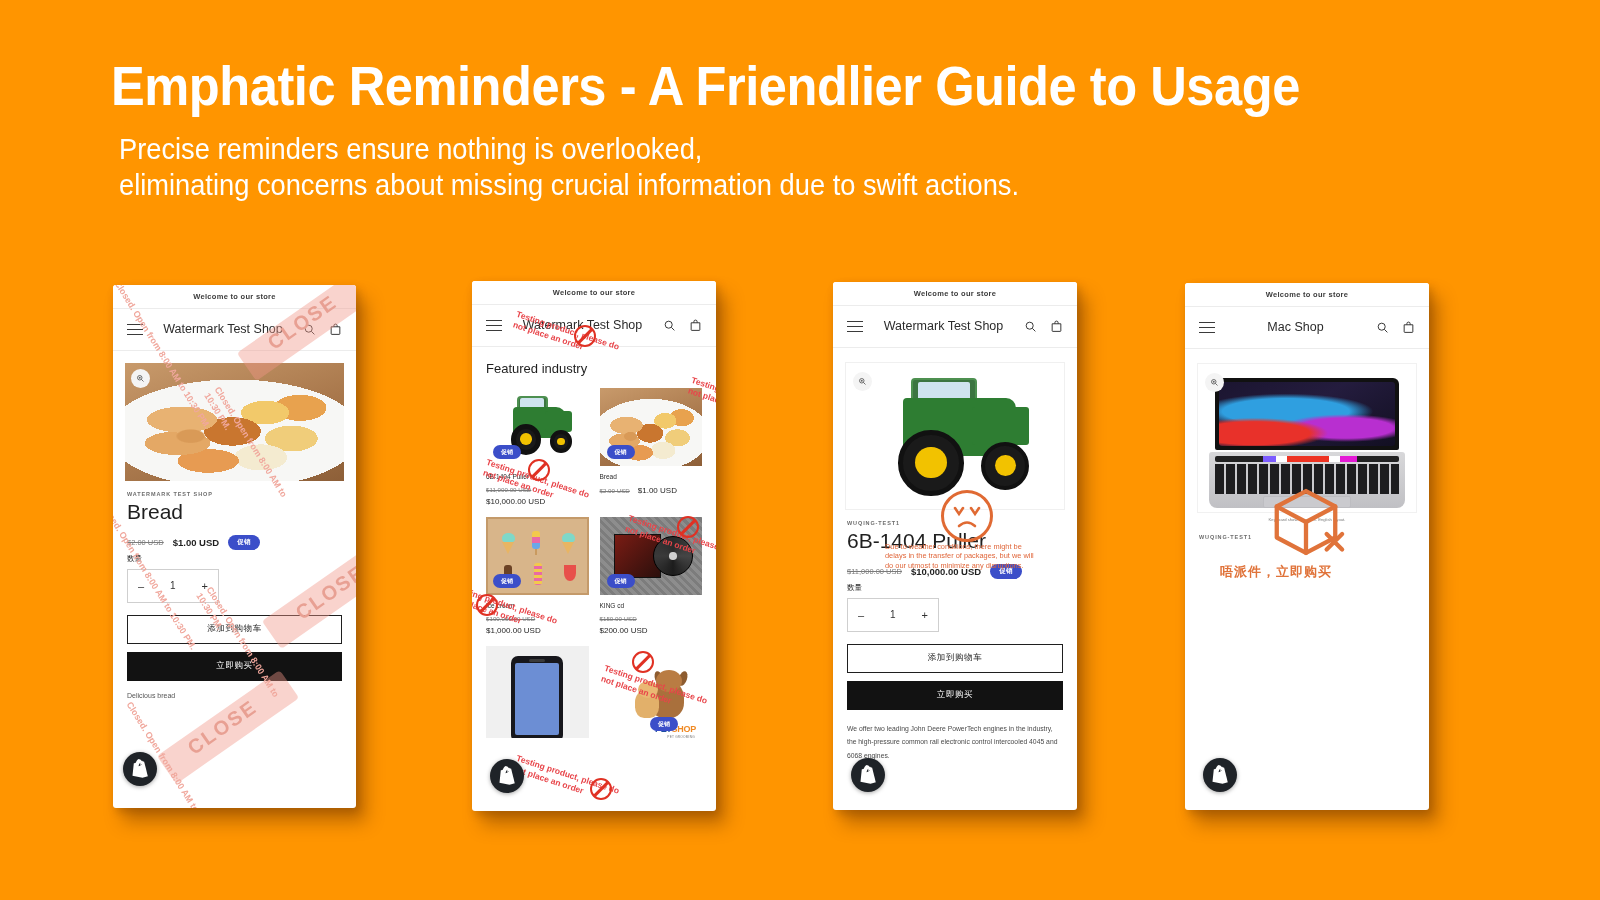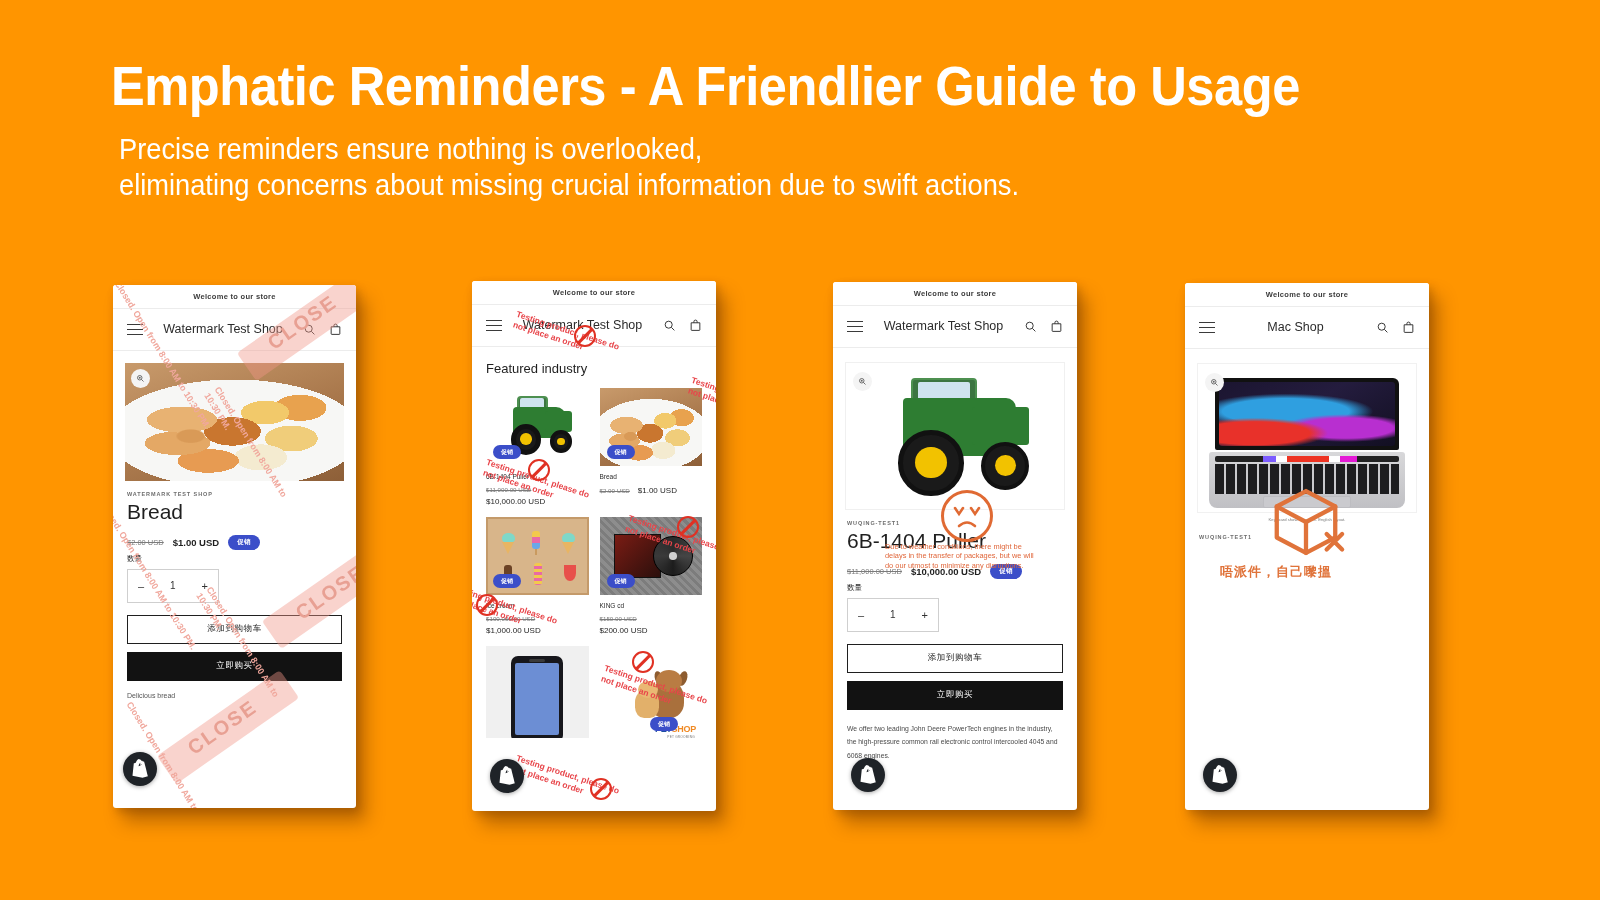--- a/index.html
+++ b/index.html
@@ -621,21 +621,21 @@
 
       <div class="ov" style="left:0; top:0; width:100%; height:100%;">
         <div class="box-icon" style="left:78px; top:196px; width:86px; height:86px;">
           <svg width="86" height="86" viewBox="0 0 100 100" fill="none" stroke="#e0733a" stroke-width="5" stroke-linejoin="round" stroke-linecap="round">
             <path d="M50 14 L84 32 L84 68 L50 86 L16 68 L16 32 Z"></path>
             <path d="M16 32 L50 50 L84 32"></path>
             <path d="M50 50 L50 86"></path>
             <path d="M74 64 L92 82 M92 64 L74 82"></path>
           </svg>
         </div>
-        <div class="wm-text" style="position:absolute; left:35px; top:281px; font-size:13px; color:#e0733a; font-weight:600; letter-spacing:1px;">唔派件，自己嚟搵</div>
+        <div class="wm-text" style="position:absolute; left:35px; top:281px; font-size:13px; color:#e0733a; font-weight:600; letter-spacing:1px;">唔派件，立即购买</div>
       </div>
 
       <div class="shopify-badge" style="left:18px; bottom:18px;">
         <svg width="19" height="21" viewBox="0 0 24 27">
             <path d="M16.6 3.3c-.1 0-1.3.1-1.3.1s-.9-.9-1-1c-.1-.1-.3-.1-.4 0l-.6.2C12.9 1.4 12.1.7 11.1.7h-.2c-.3-.4-.7-.6-1.1-.6C8 .2 6.4 3.3 5.9 4.9L4 5.5c-.6.2-.6.2-.7.8L1.7 21.4 14.5 24l7-1.7S16.7 3.3 16.6 3.3z" fill="#fff"></path>
             <path d="M14.1 7.1l-.9.3s-.6-1.8-1.6-1.8c-.1 0-.2 0-.3.1.5.7.8 1.6.8 2.5v.2l-2.6.8c.2-.9.7-2.9 2-4.3.3.3.5.7.6 1.1l2 1.1z" fill="#1f2328"></path>
           </svg>
       </div>
     </div>
   </div>

